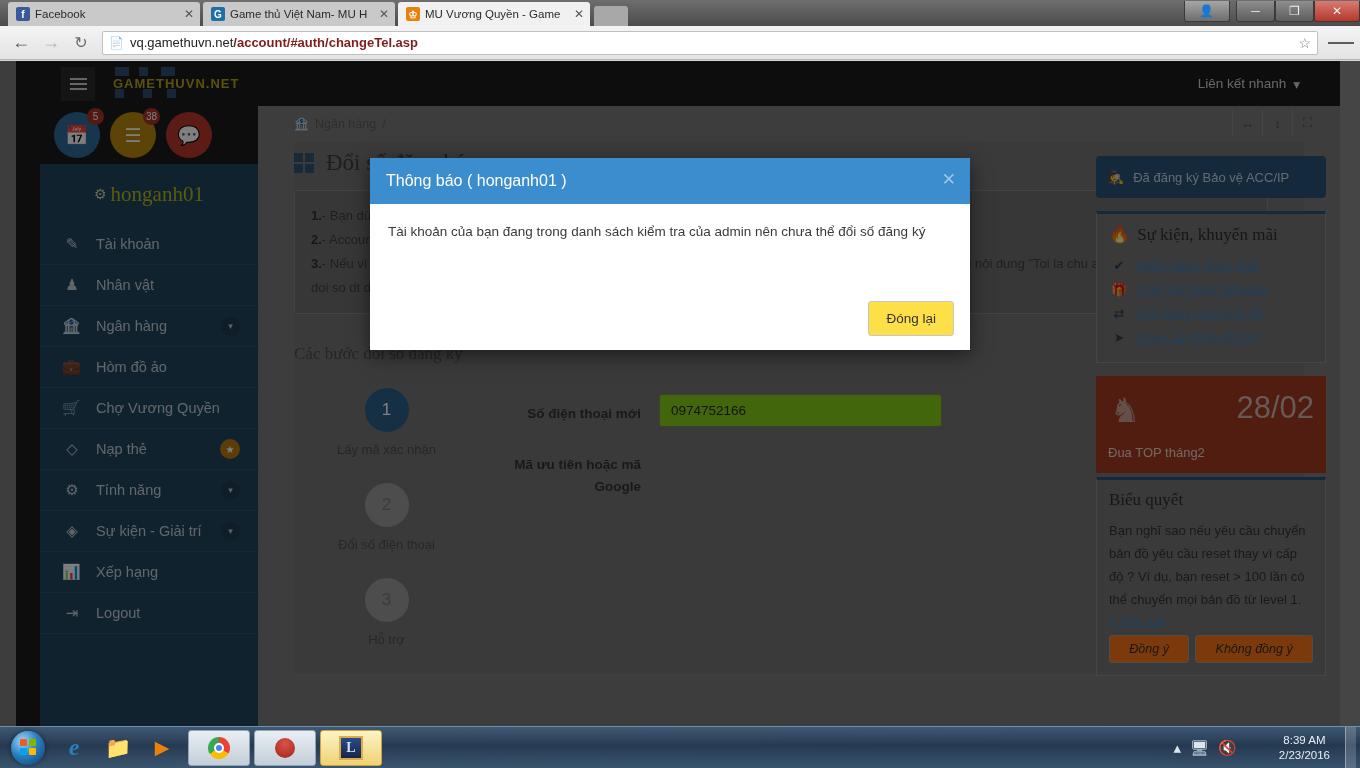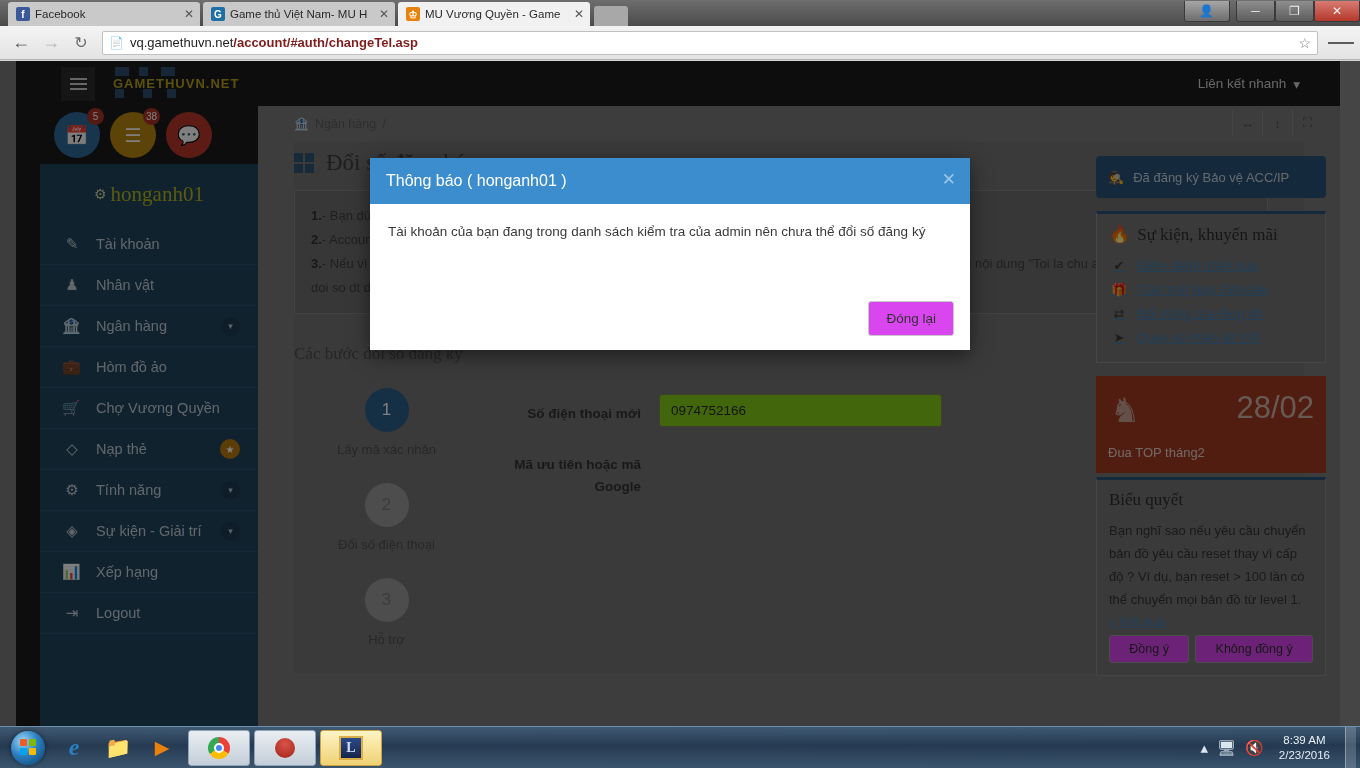--- a/index.html
+++ b/index.html
@@ -296,21 +296,21 @@
   }
   #promo .ptitle{ position:absolute; left:12px; bottom:13px; font-size:13px; color:#e4cfc7; }
   #promo .knight{ position:absolute; left:14px; top:14px; font-size:34px; color:#c9a193; }
 
   #bieuquyet{ margin-top:4px; }
   #bq-text{ font-size:13px; color:#333; line-height:23px; }
   #bq-result{ font-size:13px; color:#3f7fb5; margin-top:3px; display:block; }
   #bq-buttons{ display:flex; gap:6px; margin-top:6px; }
   .bq-btn{
     flex:1 1 auto; text-align:center; padding:6px 4px; font-size:12.5px;
-    background:#d946ef; border:1px solid #9a9a9a; border-radius:3px; color:#2f2f2f;
+    background:#f97316; border:1px solid #9a9a9a; border-radius:3px; color:#2f2f2f;font-style:italic;
   }
 
   
   #modal{
     position:absolute; left:370px; top:97px; width:600px; height:192px;
     background:#fff; z-index:100; box-shadow:0 5px 18px rgba(0,0,0,0.5);
   }
   #modal-header{
     height:46px; background:#3c8dcd; display:flex; align-items:center;
     padding:0 16px; color:#fff; position:relative;
@@ -319,21 +319,21 @@
   #modal-close{
     position:absolute; right:14px; top:11px; font-size:17px; color:#9cc5e6; cursor:pointer;
   }
   #modal-body{
     padding:17px 18px 0 18px; font-size:13.5px; color:#3a3a3a; line-height:22px;
   }
   #modal-footer{
     position:absolute; right:16px; bottom:14px;
   }
   #modal-btn{
-    padding:9px 17px; background:#d946ef; border:1px solid #c8c8c8; border-radius:3px;
+    padding:9px 17px; background:#fde047; border:1px solid #c8c8c8; border-radius:3px;
     font-size:13.5px; color:#333;
   }
 
   
   #taskbar{
     position:absolute; left:0; bottom:0; width:1360px; height:42px;
     background:linear-gradient(180deg, rgba(60,85,110,0.95) 0%, rgba(35,55,78,0.97) 45%, rgba(55,80,105,0.95) 100%);
     border-top:1px solid #6d90b0;
     display:flex; align-items:center;
   }
@@ -359,21 +359,21 @@
     border:1px solid #90a4b8; border-radius:3px;
   }
   .tbtask.highlight{
     background:linear-gradient(180deg,#fdf3c5 0%, #f0d274 100%);
     border-color:#c9a441;
   }
   #tray{
     margin-left:auto; display:flex; align-items:center; gap:9px; padding-right:4px;
     color:#e7eef5; font-size:11.5px;
   }
-  #clock{ text-align:center; line-height:15px; padding:0 6px; }
+  #clock{ text-align:center; line-height:15px; padding:0 6px;margin-left:27px; }
   #showdesk{
     width:11px;height:42px; background:rgba(255,255,255,0.18);
     border-left:1px solid rgba(255,255,255,0.35);
   }
   .trayicon{ font-size:15px; color:#dbe6f0; display:flex; align-items:center; }
 </style>
 </head>
 <body>
 
 <div id="desktop"></div>

